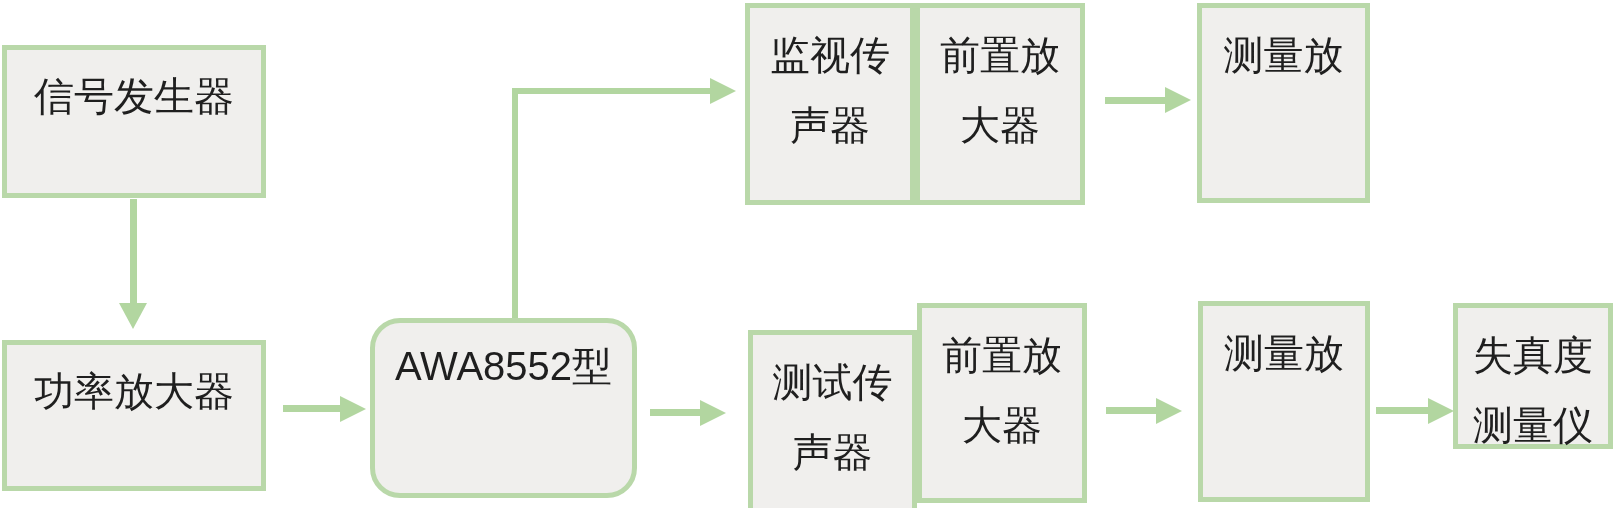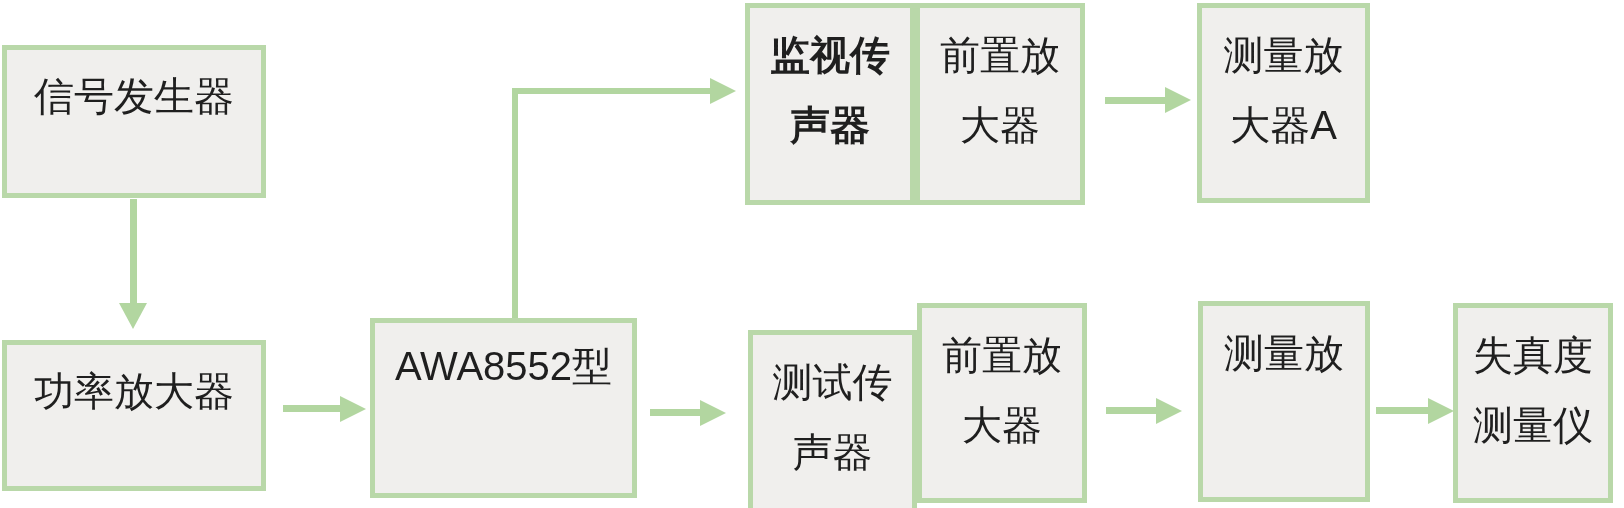--- a/index.html
+++ b/index.html
@@ -28,21 +28,21 @@
     text-align: center;
   }
   .node .line {
     display: block;
     line-height: 70px;
     white-space: nowrap;
   }
   .node.single { padding-top: 15px; align-items: center; }
   .node.single .line { line-height: 62px; }
   .node.pair2 { padding-top: 12px; }
-  .node.awa   { padding-top: 8px; }
+  .node.awa   { padding-top: 8px; border-radius: 30px; }
   .shaft {
     position: absolute;
     background: #b2d6a0;
   }
   .head-right {
     position: absolute;
     width: 0; height: 0;
     border-top: 13px solid transparent;
     border-bottom: 13px solid transparent;
     border-left: 26px solid #b2d6a0;
@@ -65,50 +65,49 @@
   </div>
 
   <div class="node single" style="left:2px; top:340px; width:264px; height:151px;">
     <span class="line">功率放大器</span>
   </div>
 
   <div class="node awa" style="left:370px; top:318px; width:267px; height:180px;">
     <span class="line">AWA8552型</span>
   </div>
 
-  <div class="node pair2" style="left:745px; top:3px; width:170px; height:202px;font-weight:bold;">
+  <div class="node pair2" style="left:745px; top:3px; width:170px; height:202px;">
     <span class="line">监视传</span>
     <span class="line">声器</span>
   </div>
 
   <div class="node pair2" style="left:915px; top:3px; width:170px; height:202px;">
     <span class="line">前置放</span>
     <span class="line">大器</span>
   </div>
 
   <div class="node pair2" style="left:1197px; top:3px; width:173px; height:200px;">
     <span class="line">测量放</span>
-    <span class="line">大器A</span>
   </div>
 
   <div class="node pair2" style="left:748px; top:303px; width:169px; height:200px;margin-top:27px;">
     <span class="line">测试传</span>
     <span class="line">声器</span>
   </div>
 
   <div class="node pair2" style="left:917px; top:303px; width:170px; height:200px;">
     <span class="line">前置放</span>
     <span class="line">大器</span>
   </div>
 
   <div class="node pair2" style="left:1198px; top:301px; width:172px; height:201px;">
     <span class="line">测量放</span>
   </div>
 
-  <div class="node pair2" style="left:1453px; top:303px; width:160px; height:200px;">
+  <div class="node pair2" style="left:1453px; top:303px; width:160px; height:146px;">
     <span class="line">失真度</span>
     <span class="line">测量仪</span>
   </div>
 
   <div>
     <div class="shaft" style="left:130px; top:199px; width:7px; height:104px;"></div>
     <div class="head-down" style="left:119px; top:303px;"></div>
   </div>
 
   <div>

